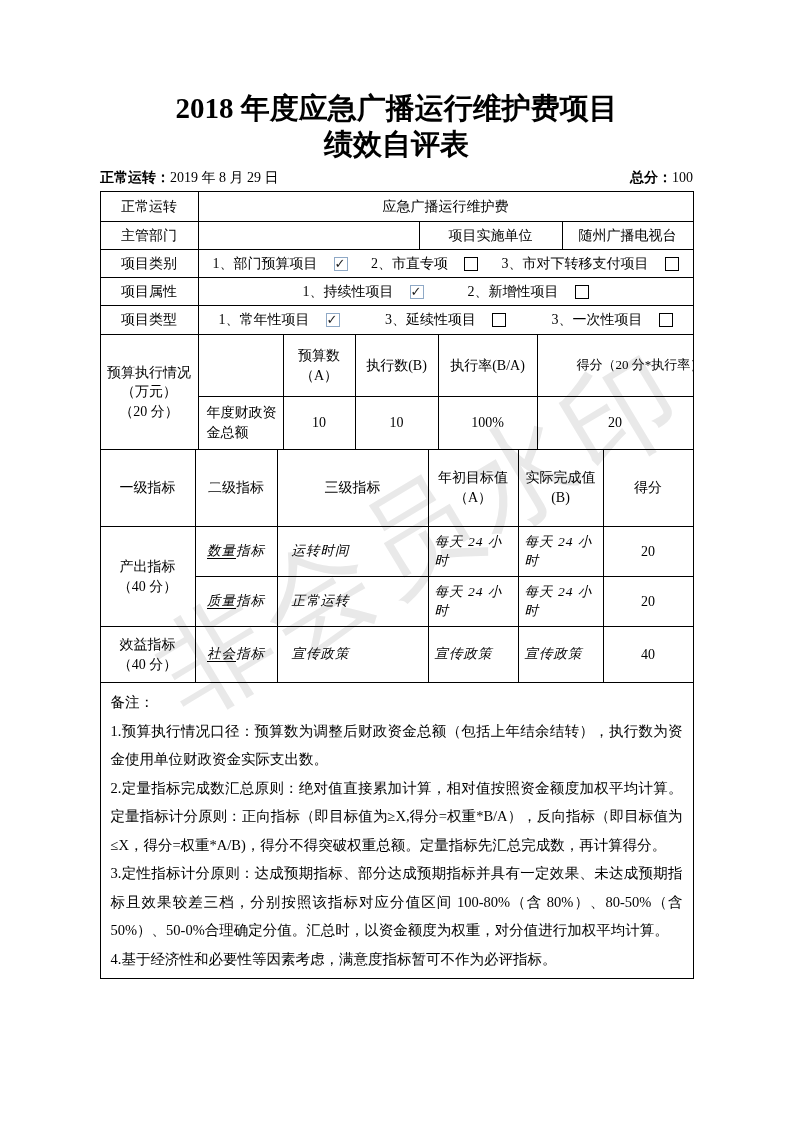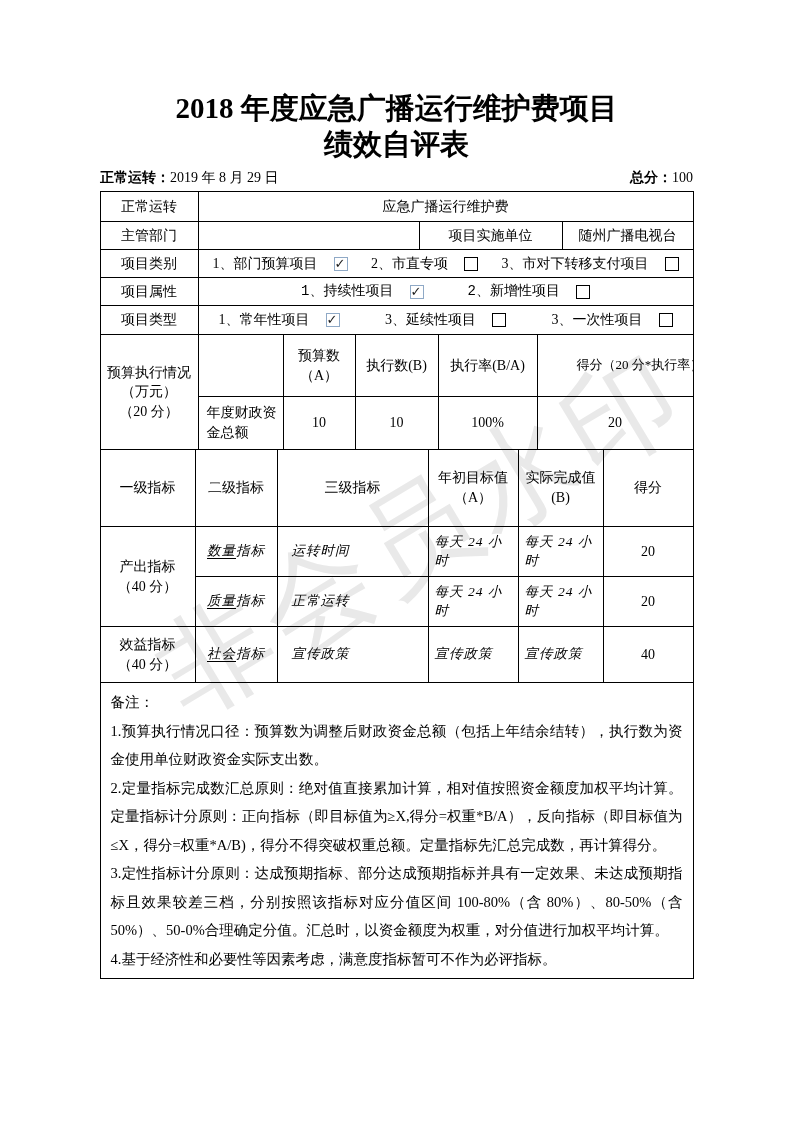--- a/index.html
+++ b/index.html
@@ -48,21 +48,21 @@
   .preline { white-space:pre-line; }
   .left { text-align:left; padding-left:8px; }
   .nowrap { white-space:nowrap;padding-left:39px; }
   .small { font-size:13px; }
 
   .kai { font-style:italic; font-size:13.5px; letter-spacing:1px; }
   .u { text-decoration:underline; text-underline-offset:3px;margin-top:20px; }
 
   .opts { display:flex; align-items:center; width:100%; }
   .opts.between { justify-content:space-between; padding:0 10px; box-sizing:border-box; }
-  .opts.center { justify-content:center; gap:44px;font-family:Liberation Mono, monospace; }
+  .opts.center { justify-content:center; gap:44px; }
   .opt { display:flex; align-items:center; gap:16px; white-space:nowrap; }
 
   .cb {
     display:inline-block; width:12px; height:12px;
     border:1px solid #000; background:#fff; position:relative;
     flex:0 0 auto;
   }
   .cb.checked { border-color:#8fa9c6; }
   .cb.checked::after {
     content:"✓"; position:absolute; left:0px; top:-3px;

